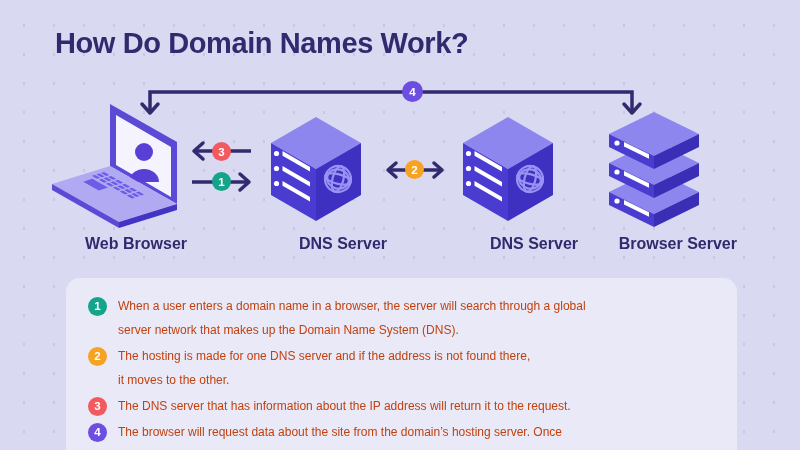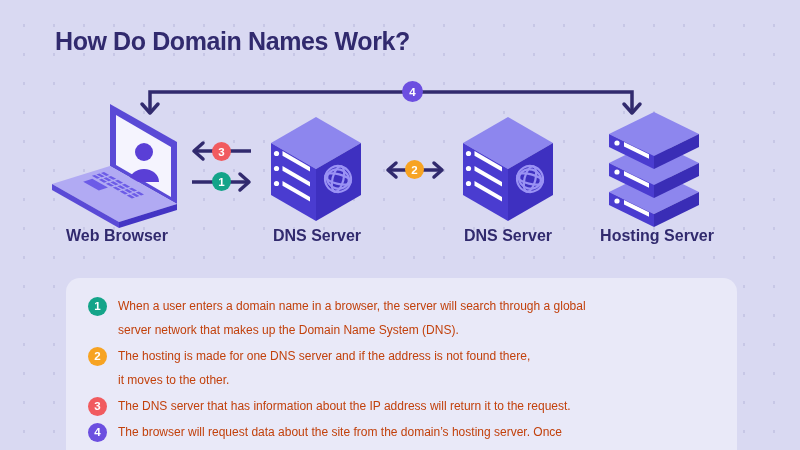--- a/index.html
+++ b/index.html
@@ -5,26 +5,26 @@
   html,body{margin:0;padding:0;background:#bfc0e0;}
   .canvas{
     position:relative;width:800px;height:450px;overflow:hidden;
     font-family:"Liberation Sans",sans-serif;
     background-color:#d9d9f2;
     background-image:radial-gradient(#c7c7e6 1.4px, transparent 1.5px);
     background-size:30px 29px;background-position:9px 11px;
   }
   .title{
     position:absolute;left:55px;top:27px;margin:0;
-    font-size:25px;font-weight:800;letter-spacing:-0.4px;color:#312a6e;
+    font-size:29px;font-weight:800;letter-spacing:-0.4px;color:#312a6e;
   }
   .abs{position:absolute;}
   .node-label{
-    position:absolute;top:226px;height:20px;line-height:20px;
-    text-align:center;font-size:16px;font-weight:700;color:#312a6e;
+    position:absolute;top:234px;height:20px;line-height:20px;
+    text-align:right;font-size:16px;font-weight:700;color:#312a6e;
   }
   .badge{
     position:absolute;border-radius:50%;
     display:flex;align-items:center;justify-content:center;
     color:#fff;font-size:11.5px;font-weight:700;z-index:5;
   }
   .badge.sm{width:19px;height:19px;}
   .badge.md{width:21px;height:21px;}
   .panel{
     position:absolute;left:66px;top:278px;width:671px;height:210px;
@@ -168,21 +168,21 @@
       <polygon points="5,22 50,44 50,57 5,35" fill="#4a3cd0"></polygon>
       <polygon points="50,44 95,22 95,35 50,57" fill="#3a2db6"></polygon>
       <circle cx="13" cy="31" r="2.6" fill="#fff"></circle>
       <polygon points="20,30 45,42.2 45,46.7 20,34.5" fill="#fff"></polygon>
     </g>
   </svg>
 
   <div class="node-label" style="left:47px;width:140px;">Web Browser</div>
   <div class="node-label" style="left:247px;width:140px;">DNS Server</div>
   <div class="node-label" style="left:438px;width:140px;">DNS Server</div>
-  <div class="node-label" style="left:577px;width:160px;">Hosting Server</div>
+  <div class="node-label" style="left:577px;width:160px;">Browser Server</div>
 
   <div class="panel">
     <div class="step">
       <span class="step-badge" style="background-color: rgb(20, 164, 137);">1</span>
       <span class="step-text">When a user enters a domain name in a browser, the server will search through a global
 server network that makes up the Domain Name System (DNS).</span>
     </div>
     <div class="step">
       <span class="step-badge" style="background-color: rgb(247, 163, 34);">2</span>
       <span class="step-text">The hosting is made for one DNS server and if the address is not found there,

